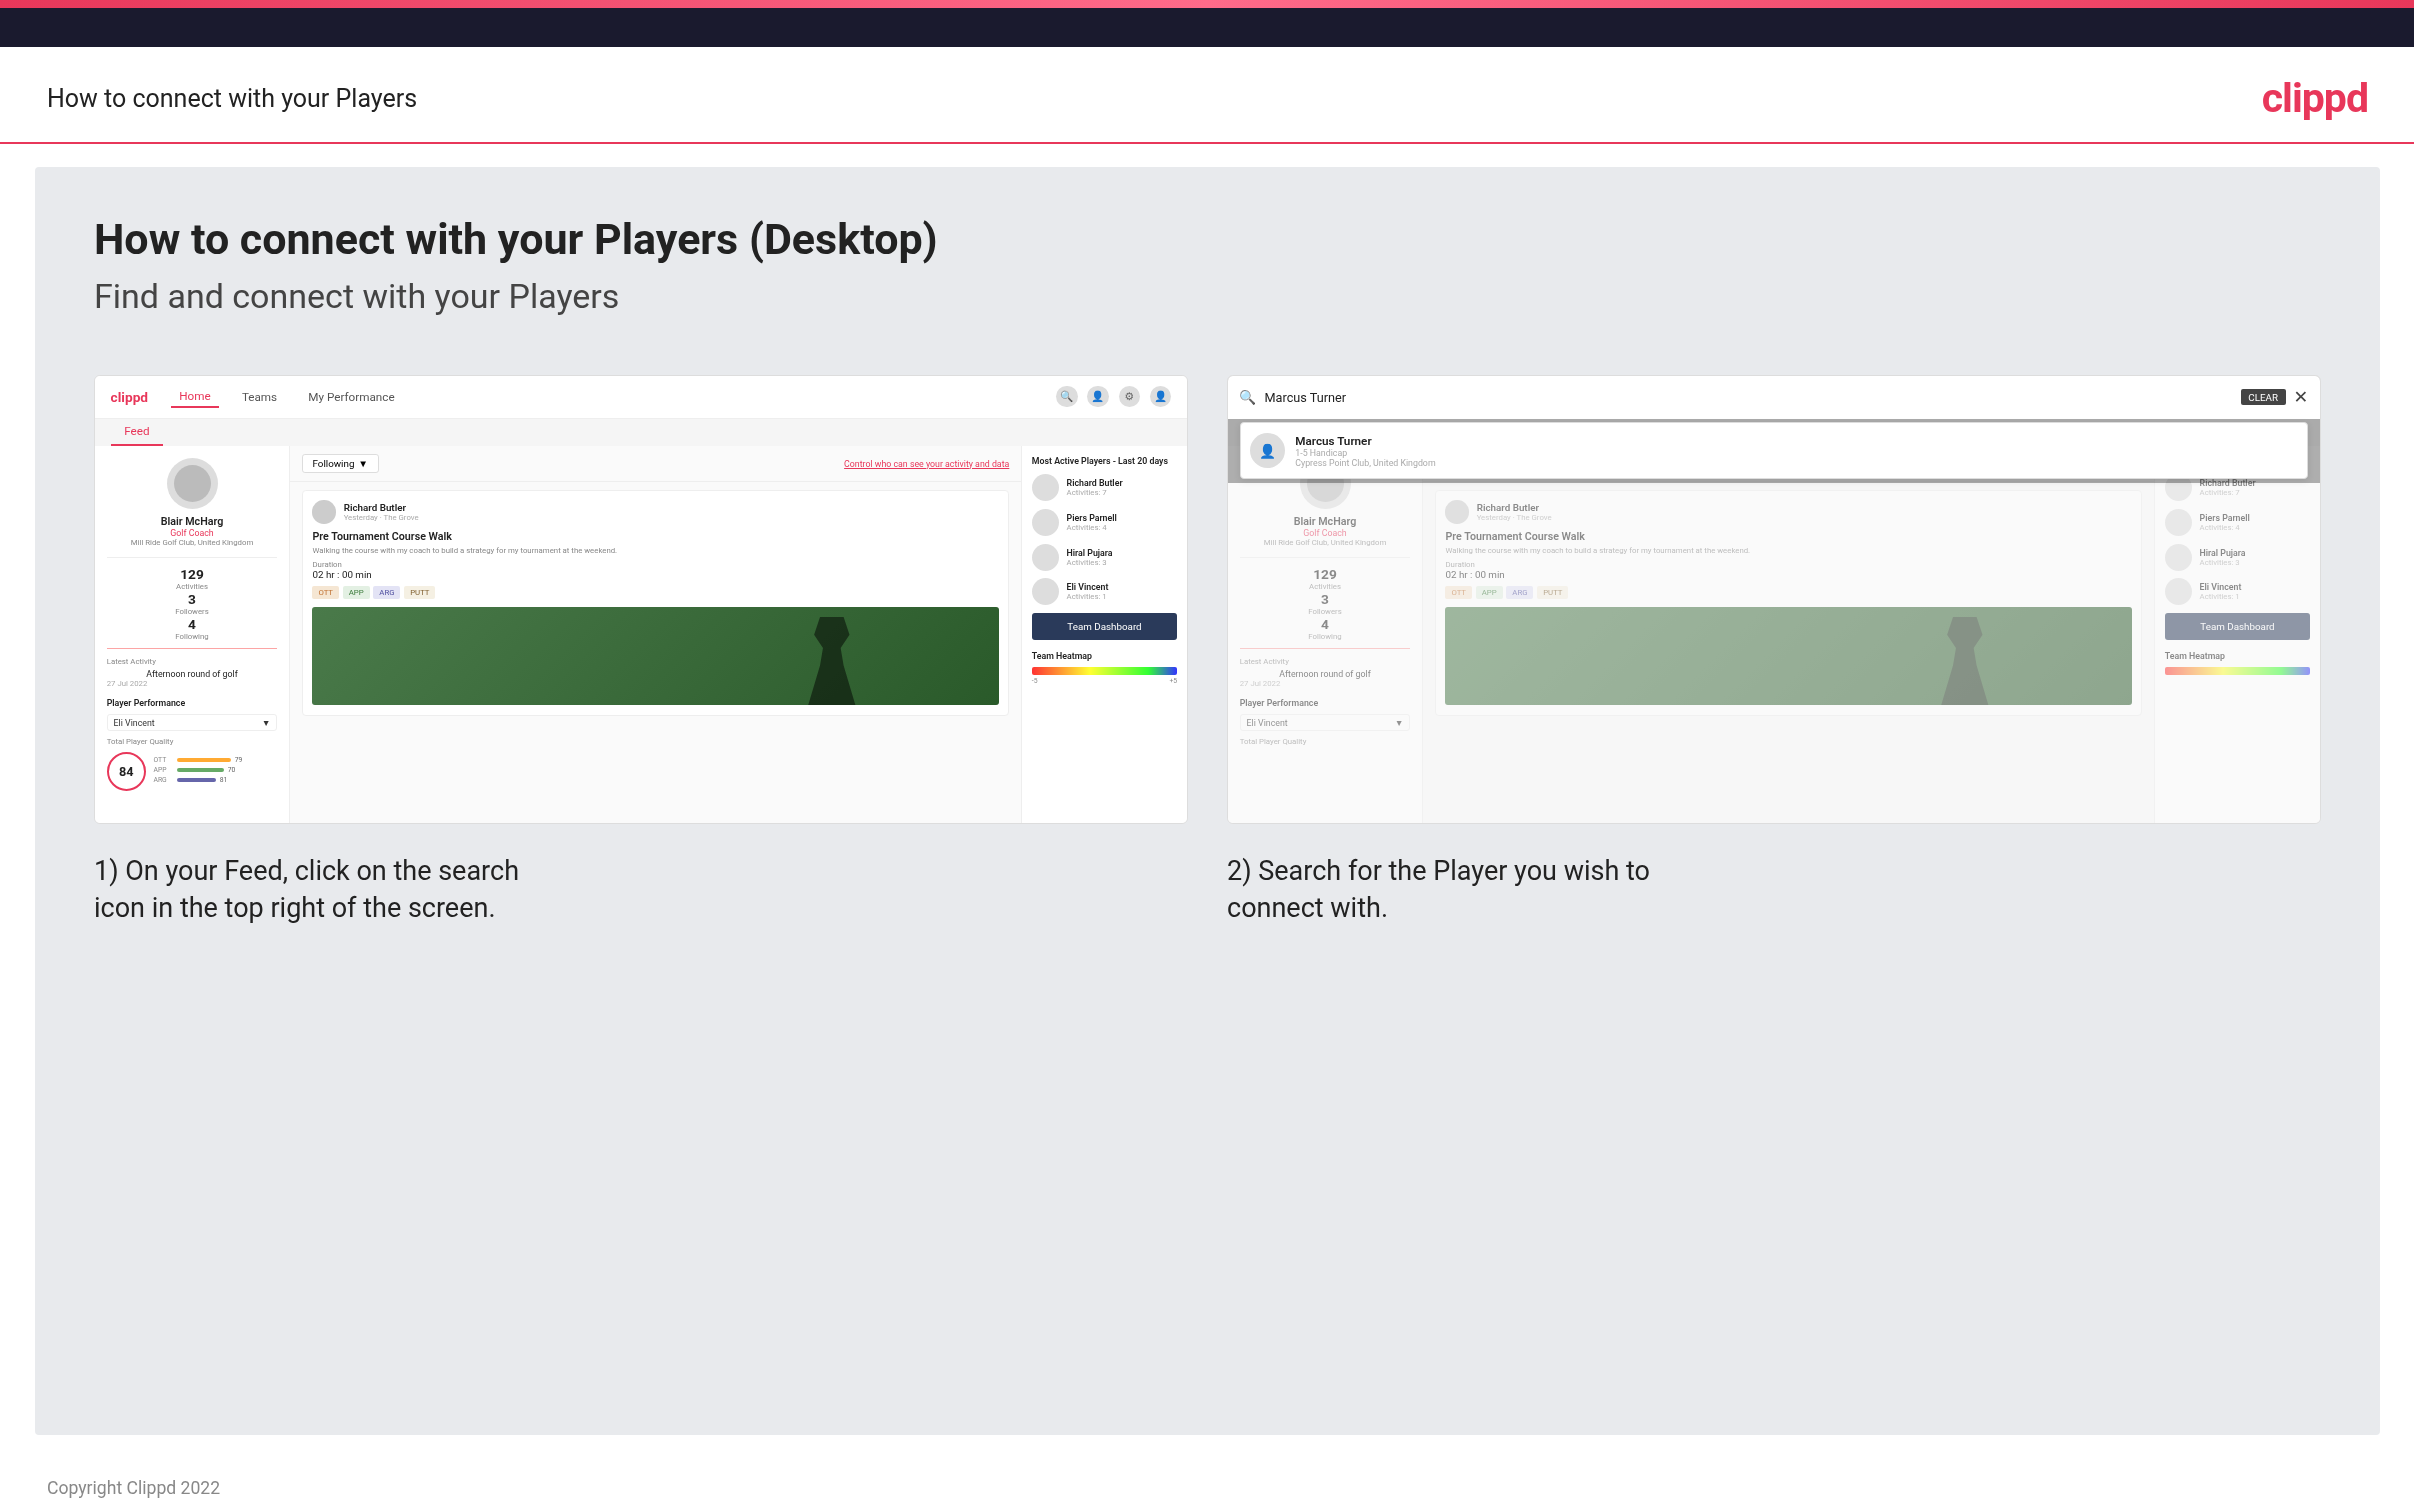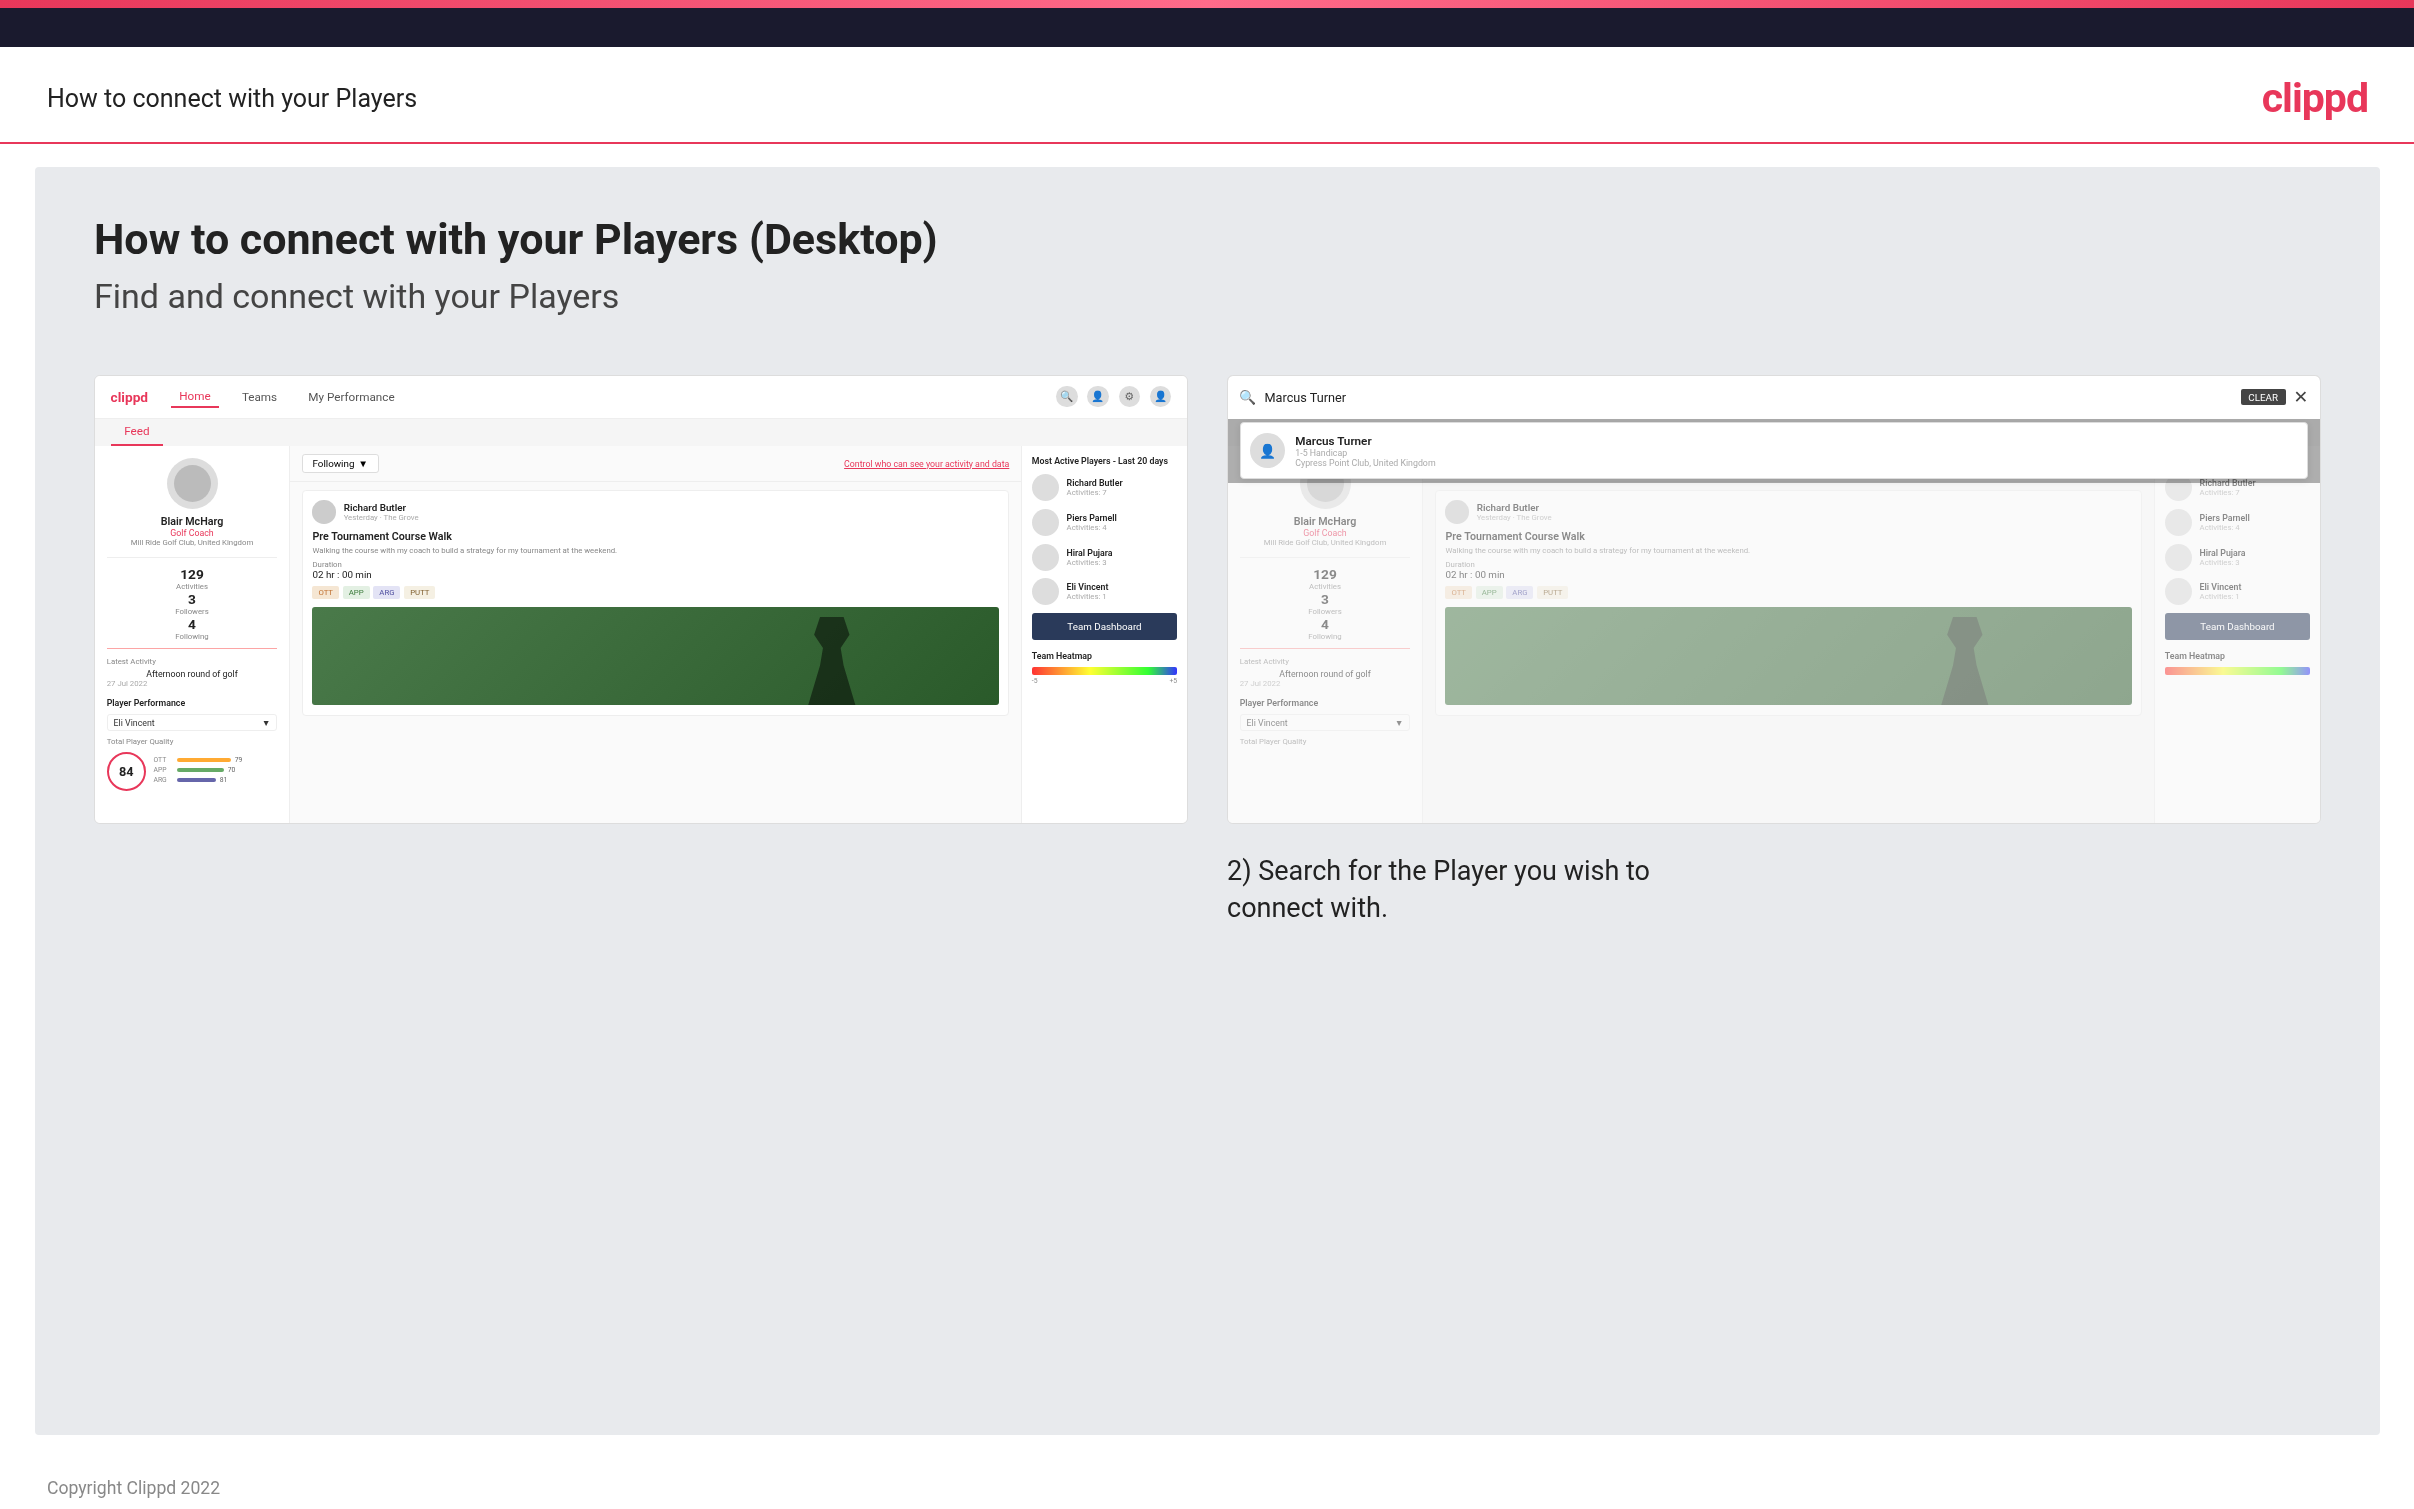--- a/index.html
+++ b/index.html
@@ -759,20 +759,23 @@
             <div class="team-heatmap-title">Team Heatmap</div>
             <div class="heatmap-bar"></div>
             <div class="heatmap-scale">
               <span>-5</span>
               <span>+5</span>
             </div>
           </div>
         </div>
       </div>
 
+      <div class="caption-area">
+        <p class="caption-text">1) On your Feed, click on the search<br>icon in the top right of the screen.</p>
+      </div>
     </div>
 
     <div class="screenshot-col">
       <div class="app-screenshot" style="position:relative;">
 
         <div style="position:absolute;top:0;left:0;right:0;bottom:0;background:#f5f5f5;opacity:0.7;"></div>
 
         <div style="position:absolute;top:0;left:0;right:0;bottom:0;">
           
           <div class="app-nav" style="opacity:0.6;">

